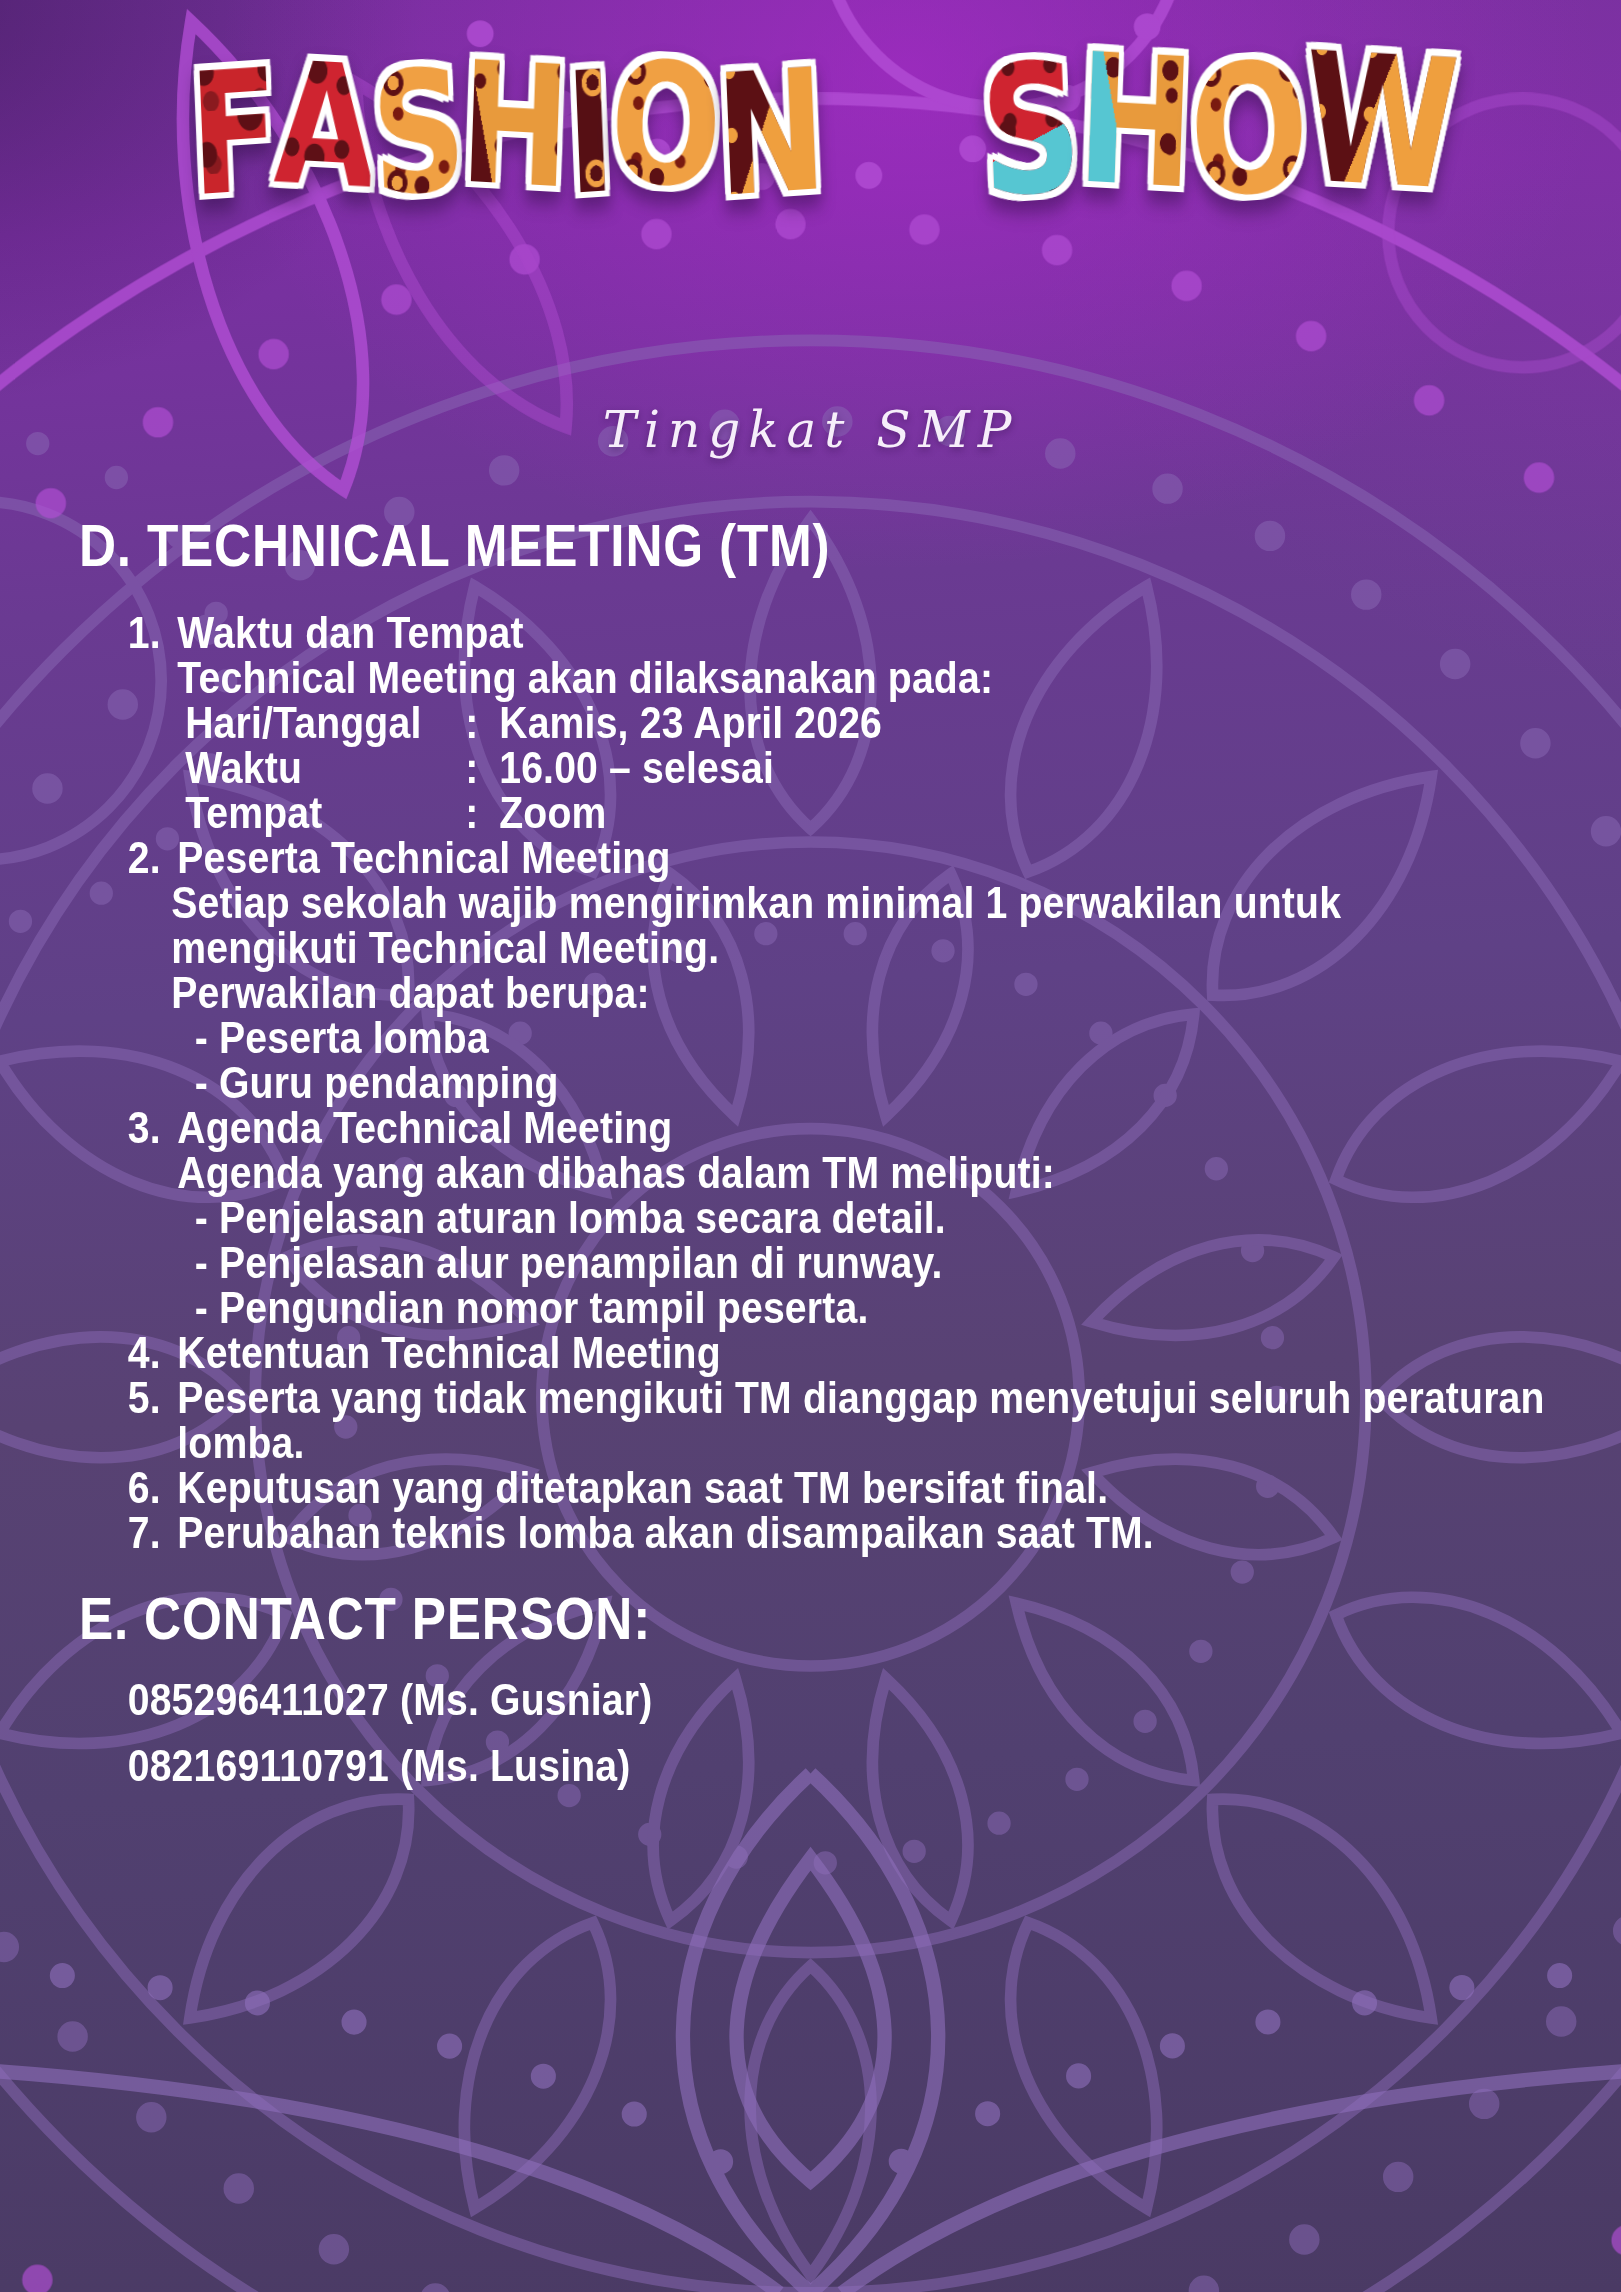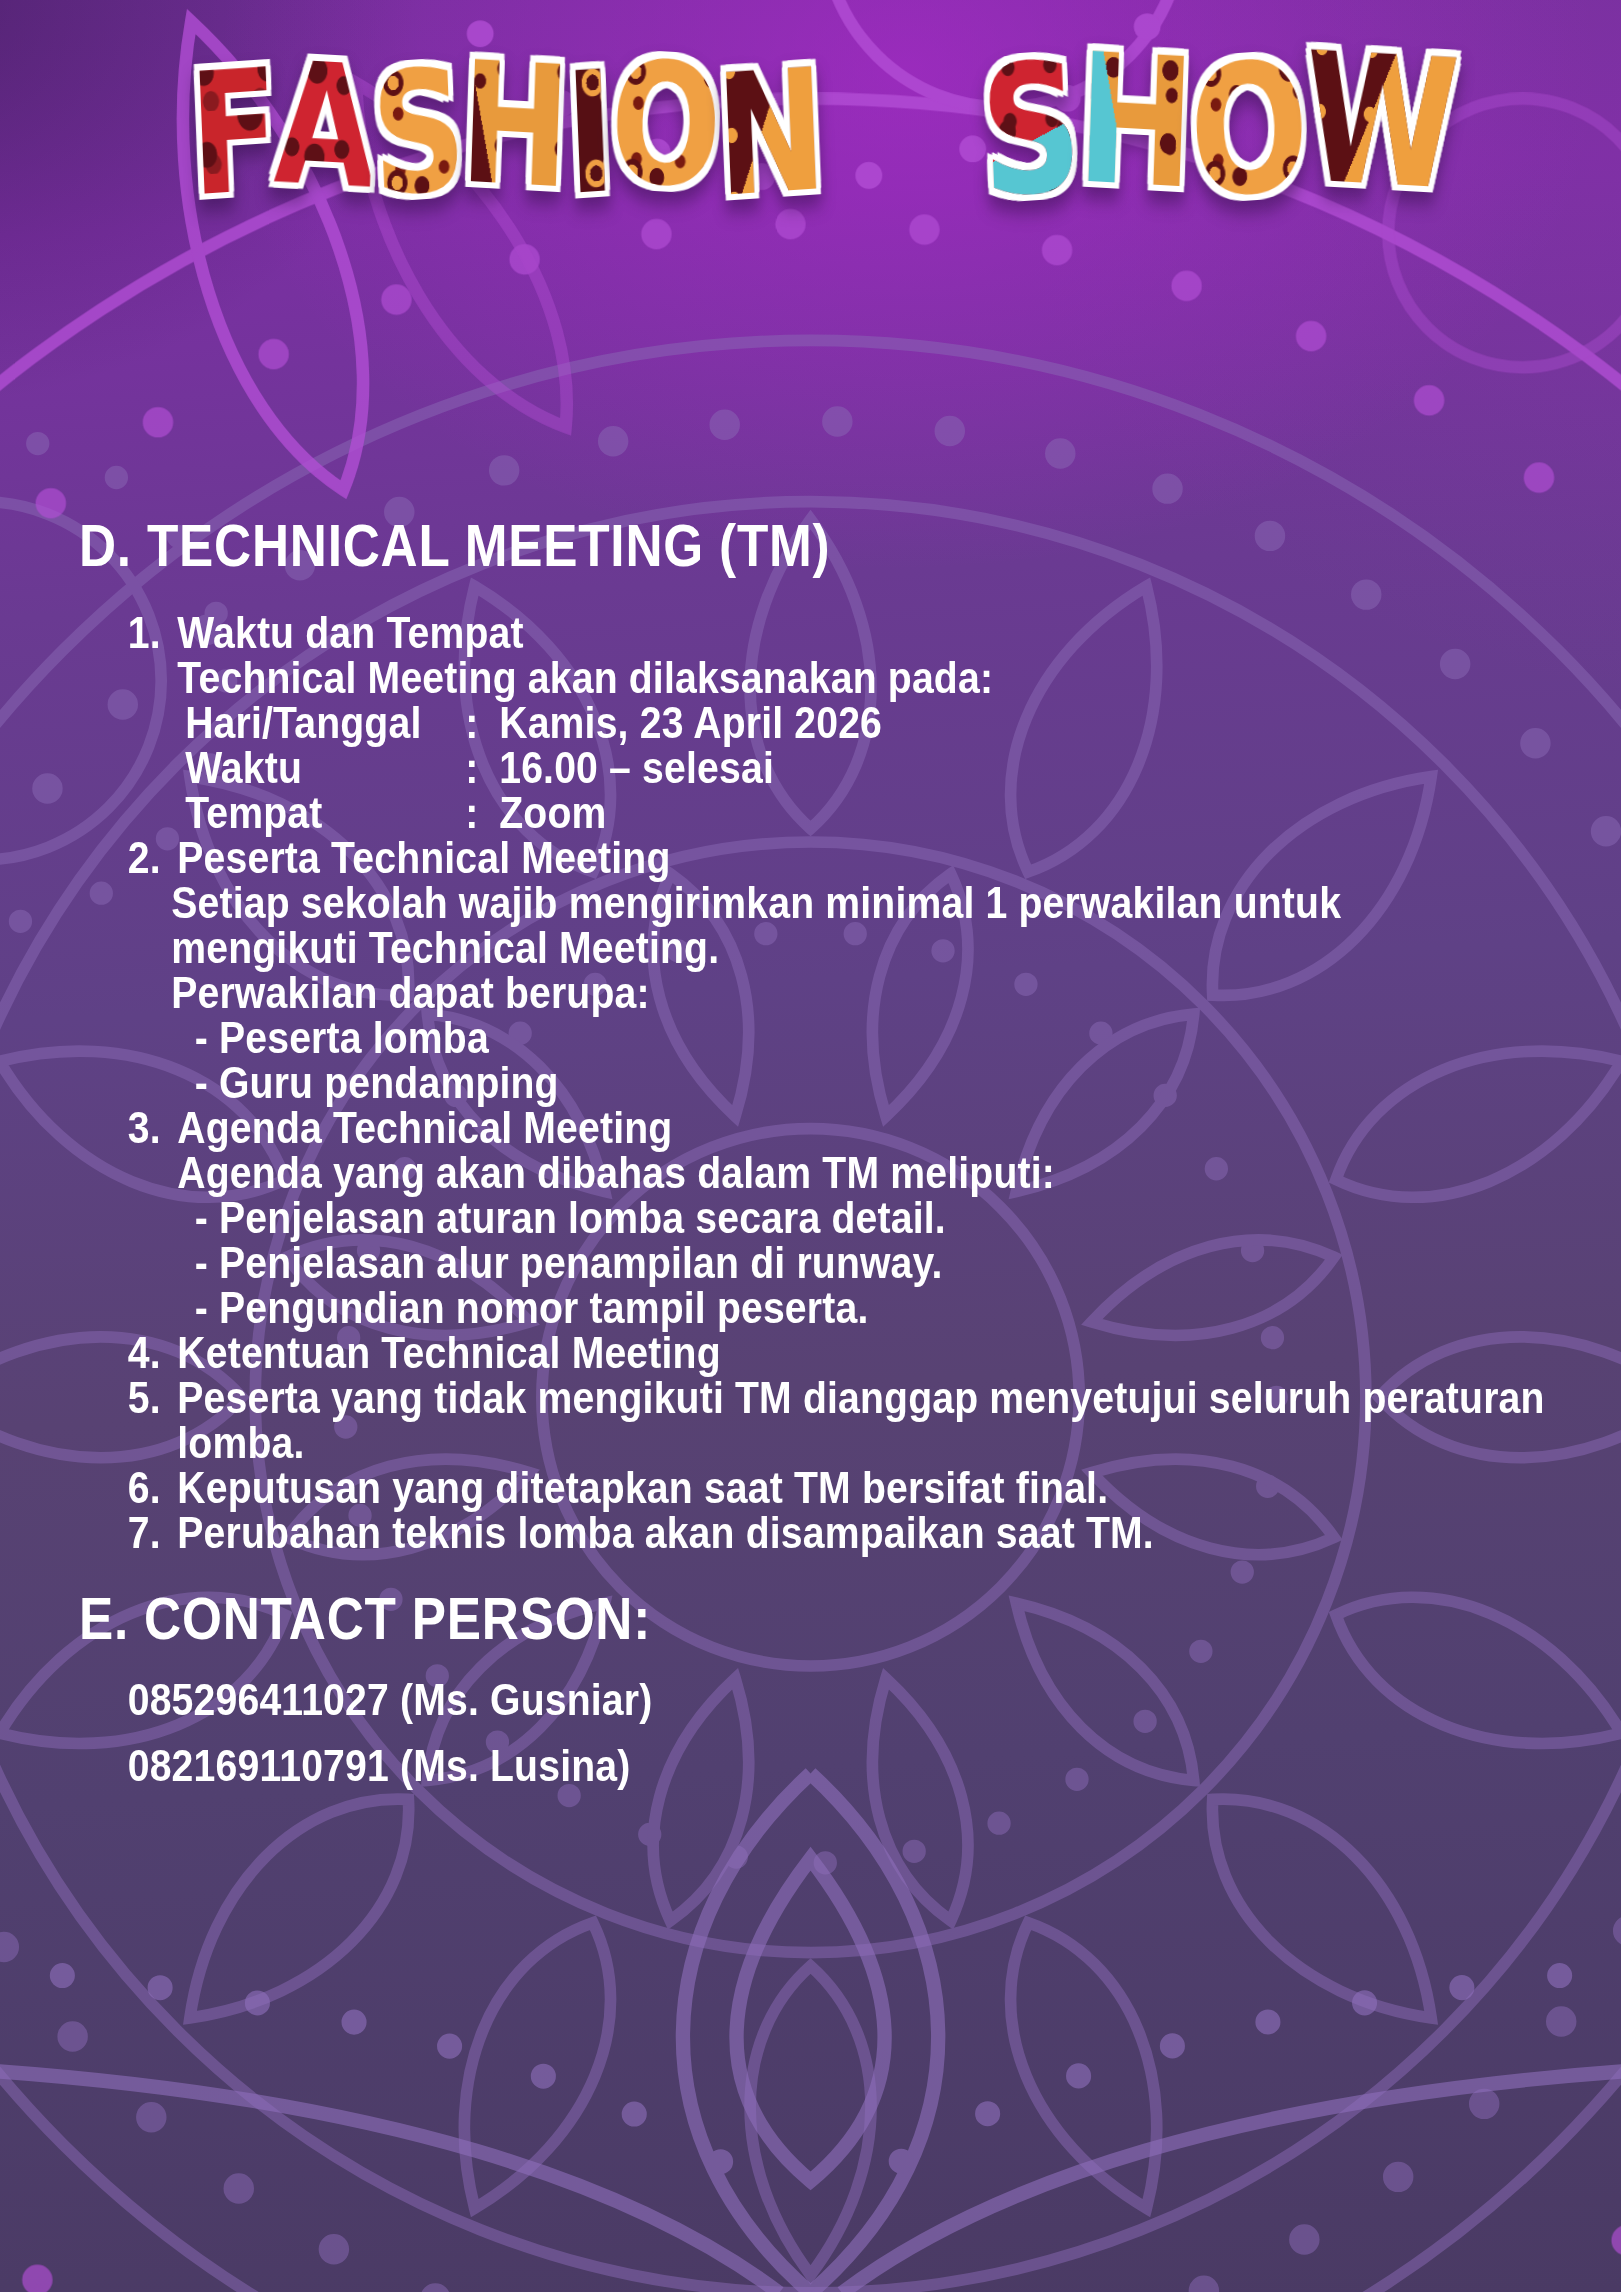--- a/index.html
+++ b/index.html
@@ -175,20 +175,21 @@
 
   <div class="title-wrap">
     <div class="title-line title-line1">
       <span class="tl pat-a">F</span><span class="tl pat-b">A</span><span class="tl pat-c">S</span><span class="tl pat-d">H</span><span class="tl pat-e">I</span><span class="tl pat-c">O</span><span class="tl pat-f">N</span>
     </div>
     <div class="title-line title-line2">
       <span class="tl pat-g">S</span><span class="tl pat-h">H</span><span class="tl pat-c">O</span><span class="tl pat-f">W</span>
     </div>
   </div>
 
+  <div class="subtitle">Tingkat SMP</div>
 
   <div class="content">
 
     <div class="sec-heading">D. TECHNICAL MEETING (TM)</div>
 
     <div class="row">
       <span class="num">1.</span>
       <span>Waktu dan Tempat</span>
     </div>
     <div class="sub">Technical Meeting akan dilaksanakan pada:</div>

